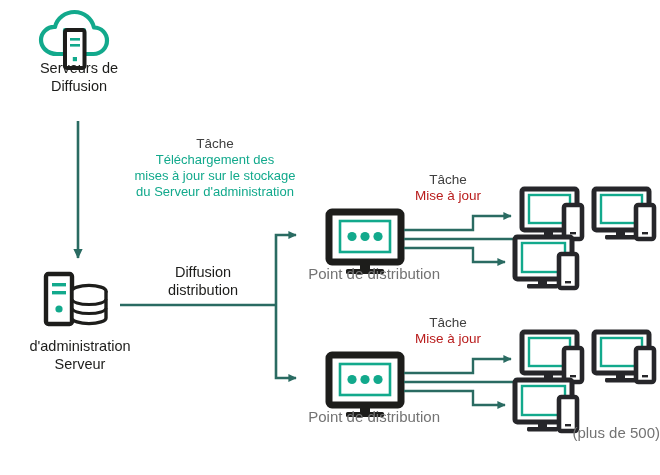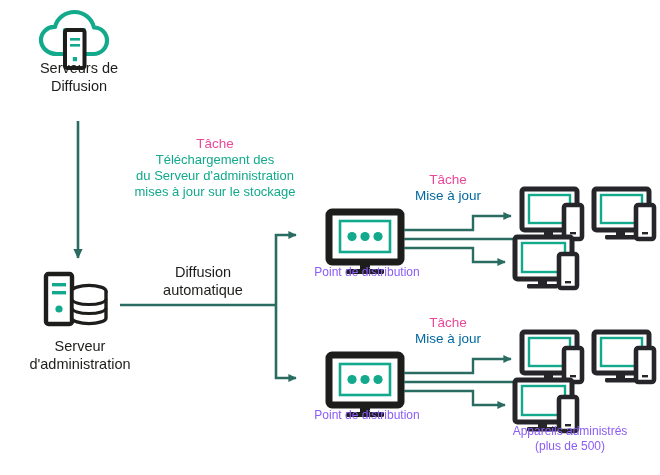--- a/index.html
+++ b/index.html
@@ -7,23 +7,23 @@
     width:660px;height:475px;
     background:#ffffff;
     font-family:"Liberation Sans", sans-serif;
     overflow:hidden;
     position:relative;
   }
   #diagram{position:absolute;left:0;top:0;width:660px;height:475px;}
   .lbl{position:absolute;text-align:center;line-height:1.22;}
   .lbl-dark{color:#1d1d1b;font-size:14.5px;}
   .lbl-teal{color:#12a98c;font-size:13px;}
-  .lbl-task{color:#ec4899;font-size:13.5px;}
-  .lbl-teal-sm{color:#0369a1;font-size:13.5px;}
-  .lbl-big{color:#8b5cf6;font-size:12px;}
+  .lbl-task{color:#404040;font-size:13.5px;}
+  .lbl-teal-sm{color:#b91c1c;font-size:13.5px;}
+  .lbl-big{color:#737373;font-size:15px;text-align:right;}
   .nowrap{white-space:nowrap;}
 </style>
 </head>
 <body>
 
 <svg id="diagram" viewBox="0 0 660 475" xmlns="http://www.w3.org/2000/svg">
 
   <defs>
     <marker id="ah" markerWidth="9" markerHeight="9" refX="7.6" refY="4.5" orient="auto" markerUnits="userSpaceOnUse">
       <path d="M0,0.6 L8.4,4.5 L0,8.4 Z" fill="#2a6b62"></path>
@@ -151,44 +151,43 @@
 </svg>
 
 <div class="lbl lbl-dark" style="left:0px;top:60px;width:158px;">
   <div>Serveurs de</div>
   <div>Diffusion</div>
 </div>
 
 <div class="lbl" style="left:90px;top:136px;width:250px;">
   <div class="lbl-task">Tâche</div>
   <div class="lbl-teal nowrap">Téléchargement des</div>
+  <div class="lbl-teal nowrap">mises à jour sur le stockage</div>
   <div class="lbl-teal nowrap">du Serveur d'administration</div>
-  <div class="lbl-teal nowrap">mises à jour sur le stockage</div>
 </div>
 
 <div class="lbl lbl-dark" style="left:0px;top:338px;width:160px;">
+  <div>d'administration</div>
   <div>Serveur</div>
-  <div>d'administration</div>
 </div>
 
 <div class="lbl lbl-dark" style="left:128px;top:264px;width:150px;">
   <div>Diffusion</div>
-  <div>automatique</div>
+  <div>distribution</div>
 </div>
 
 <div class="lbl lbl-big nowrap" style="left:294px;top:265px;width:146px;">Point de distribution</div>
 
 <div class="lbl" style="left:383px;top:172px;width:130px;">
   <div class="lbl-task">Tâche</div>
   <div class="lbl-teal-sm">Mise à jour</div>
 </div>
 
 <div class="lbl lbl-big nowrap" style="left:294px;top:408px;width:146px;">Point de distribution</div>
 
 <div class="lbl" style="left:383px;top:315px;width:130px;">
   <div class="lbl-task">Tâche</div>
   <div class="lbl-teal-sm">Mise à jour</div>
 </div>
 
 <div class="lbl lbl-big" style="left:480px;top:424px;width:180px;">
-  <div class="nowrap">Appareils administrés</div>
   <div class="nowrap">(plus de 500)</div>
 </div>
 
 </body></html>

